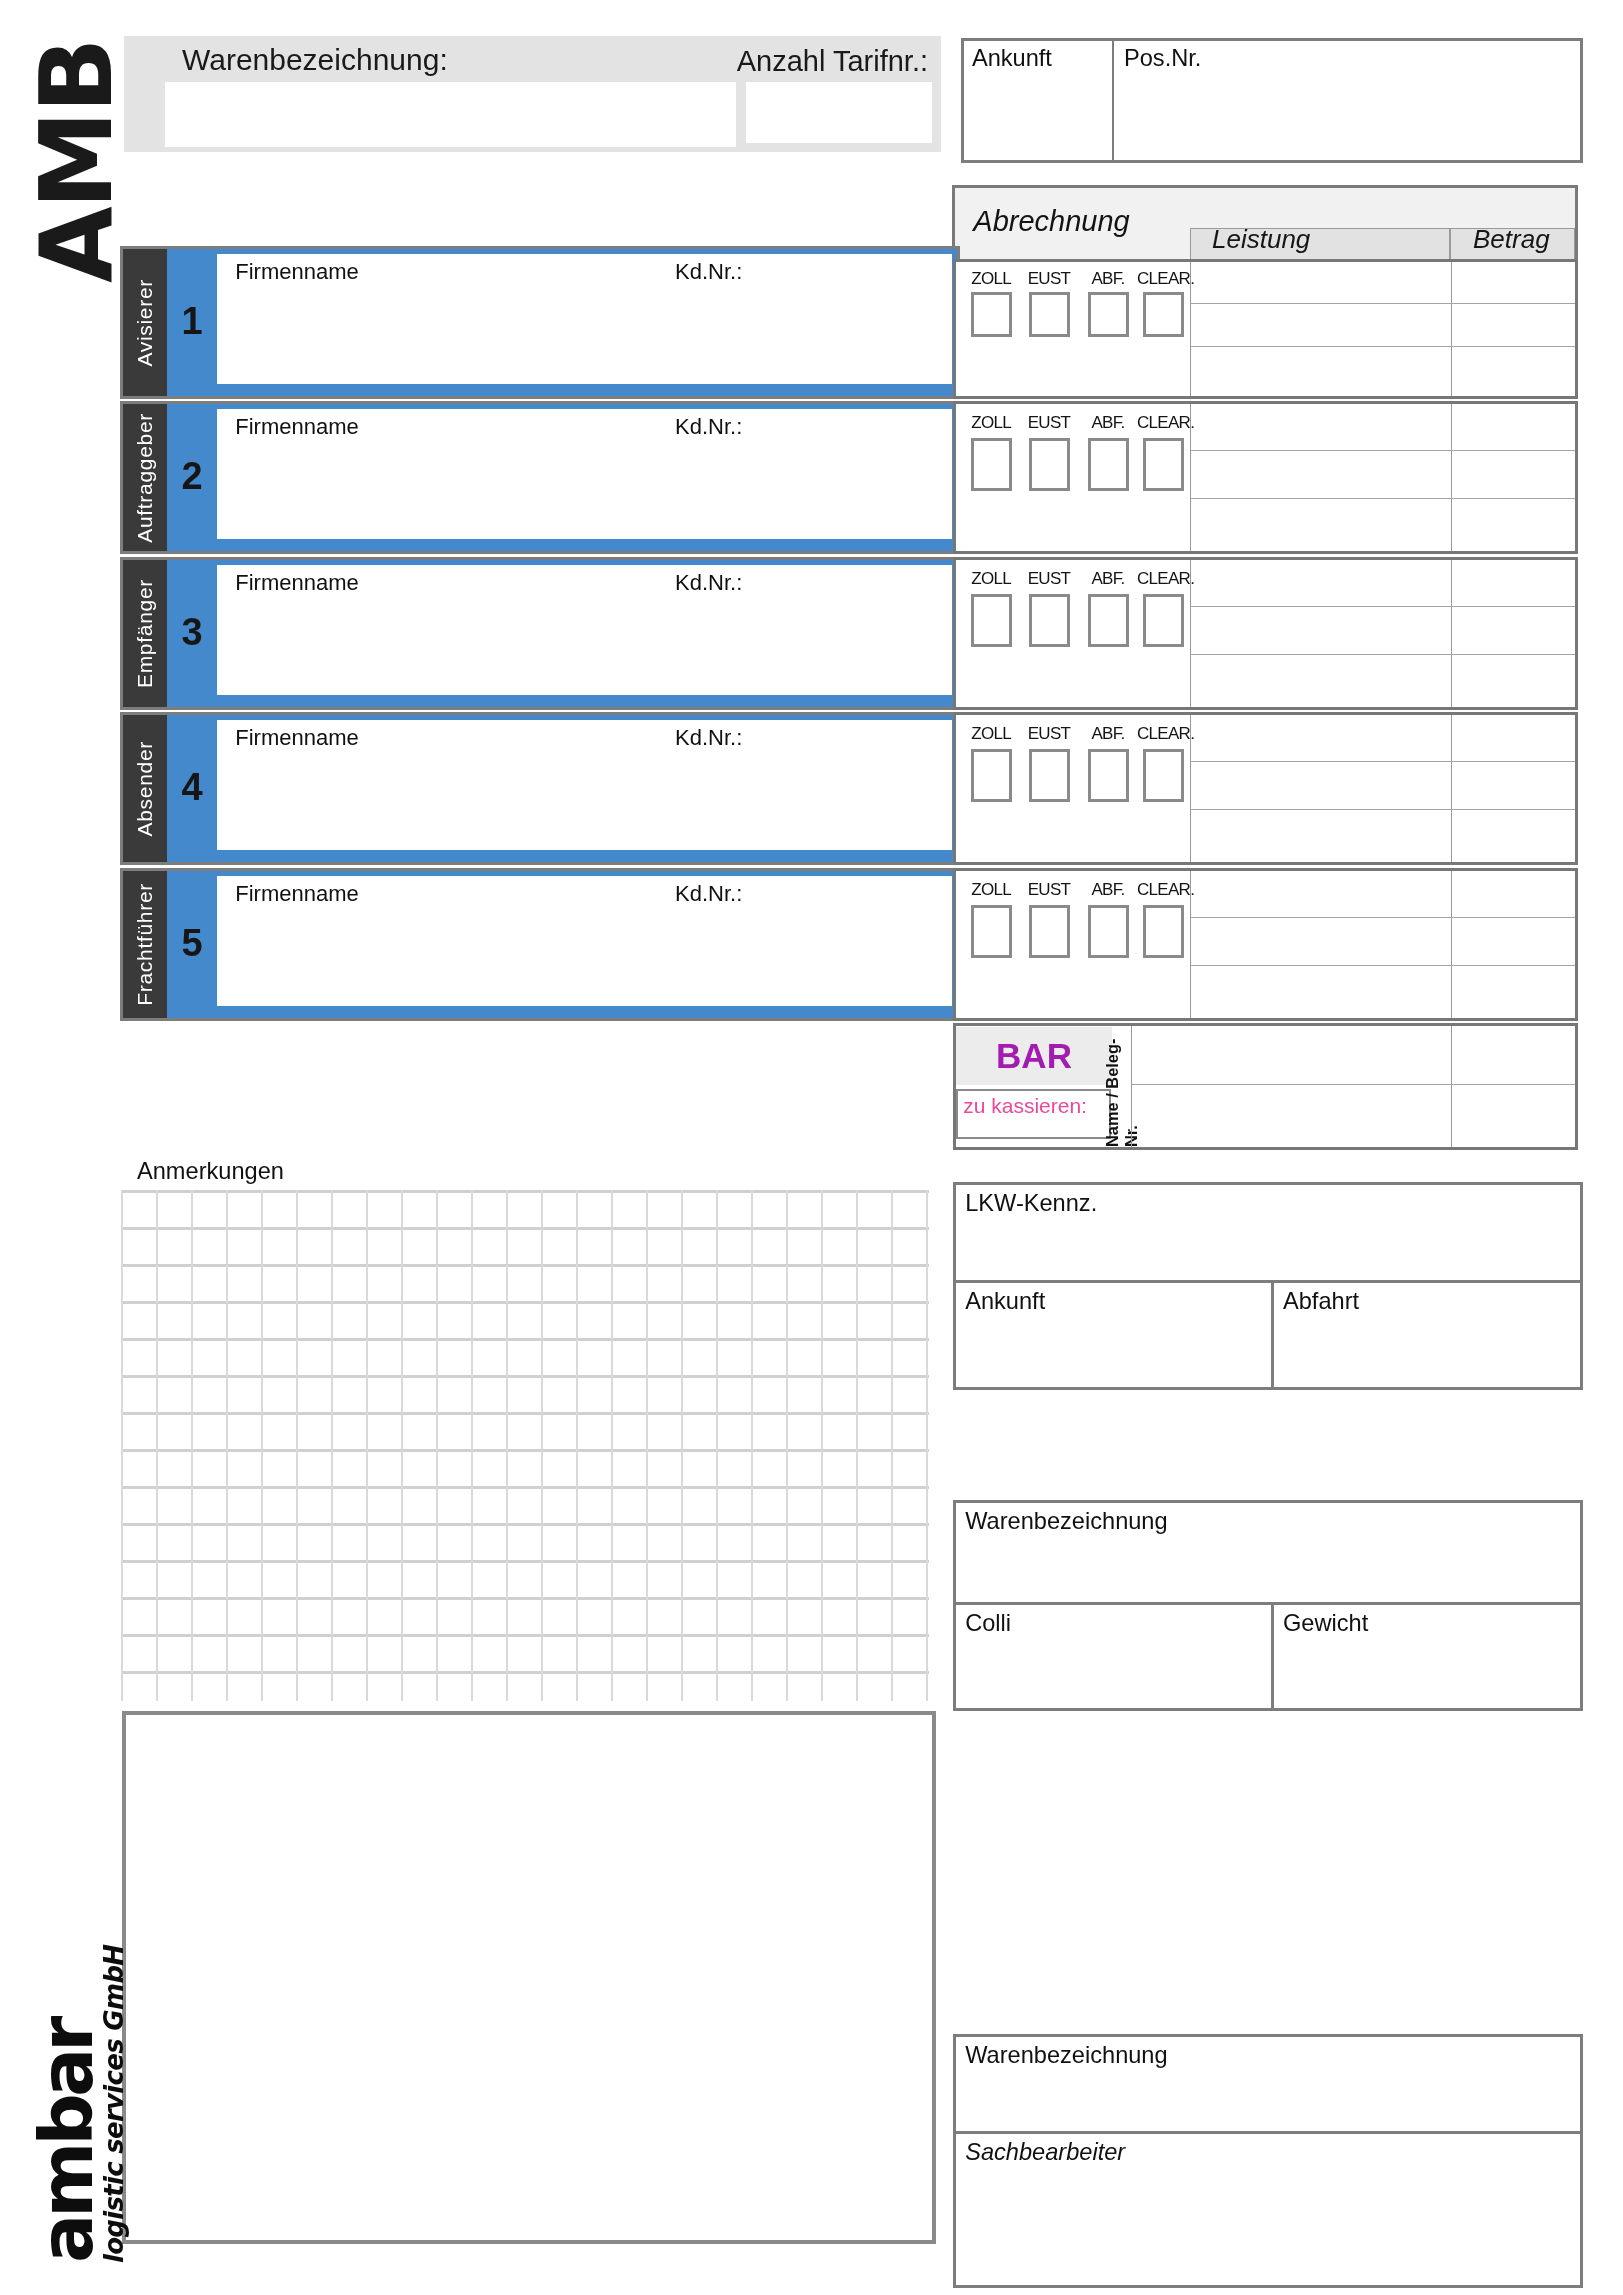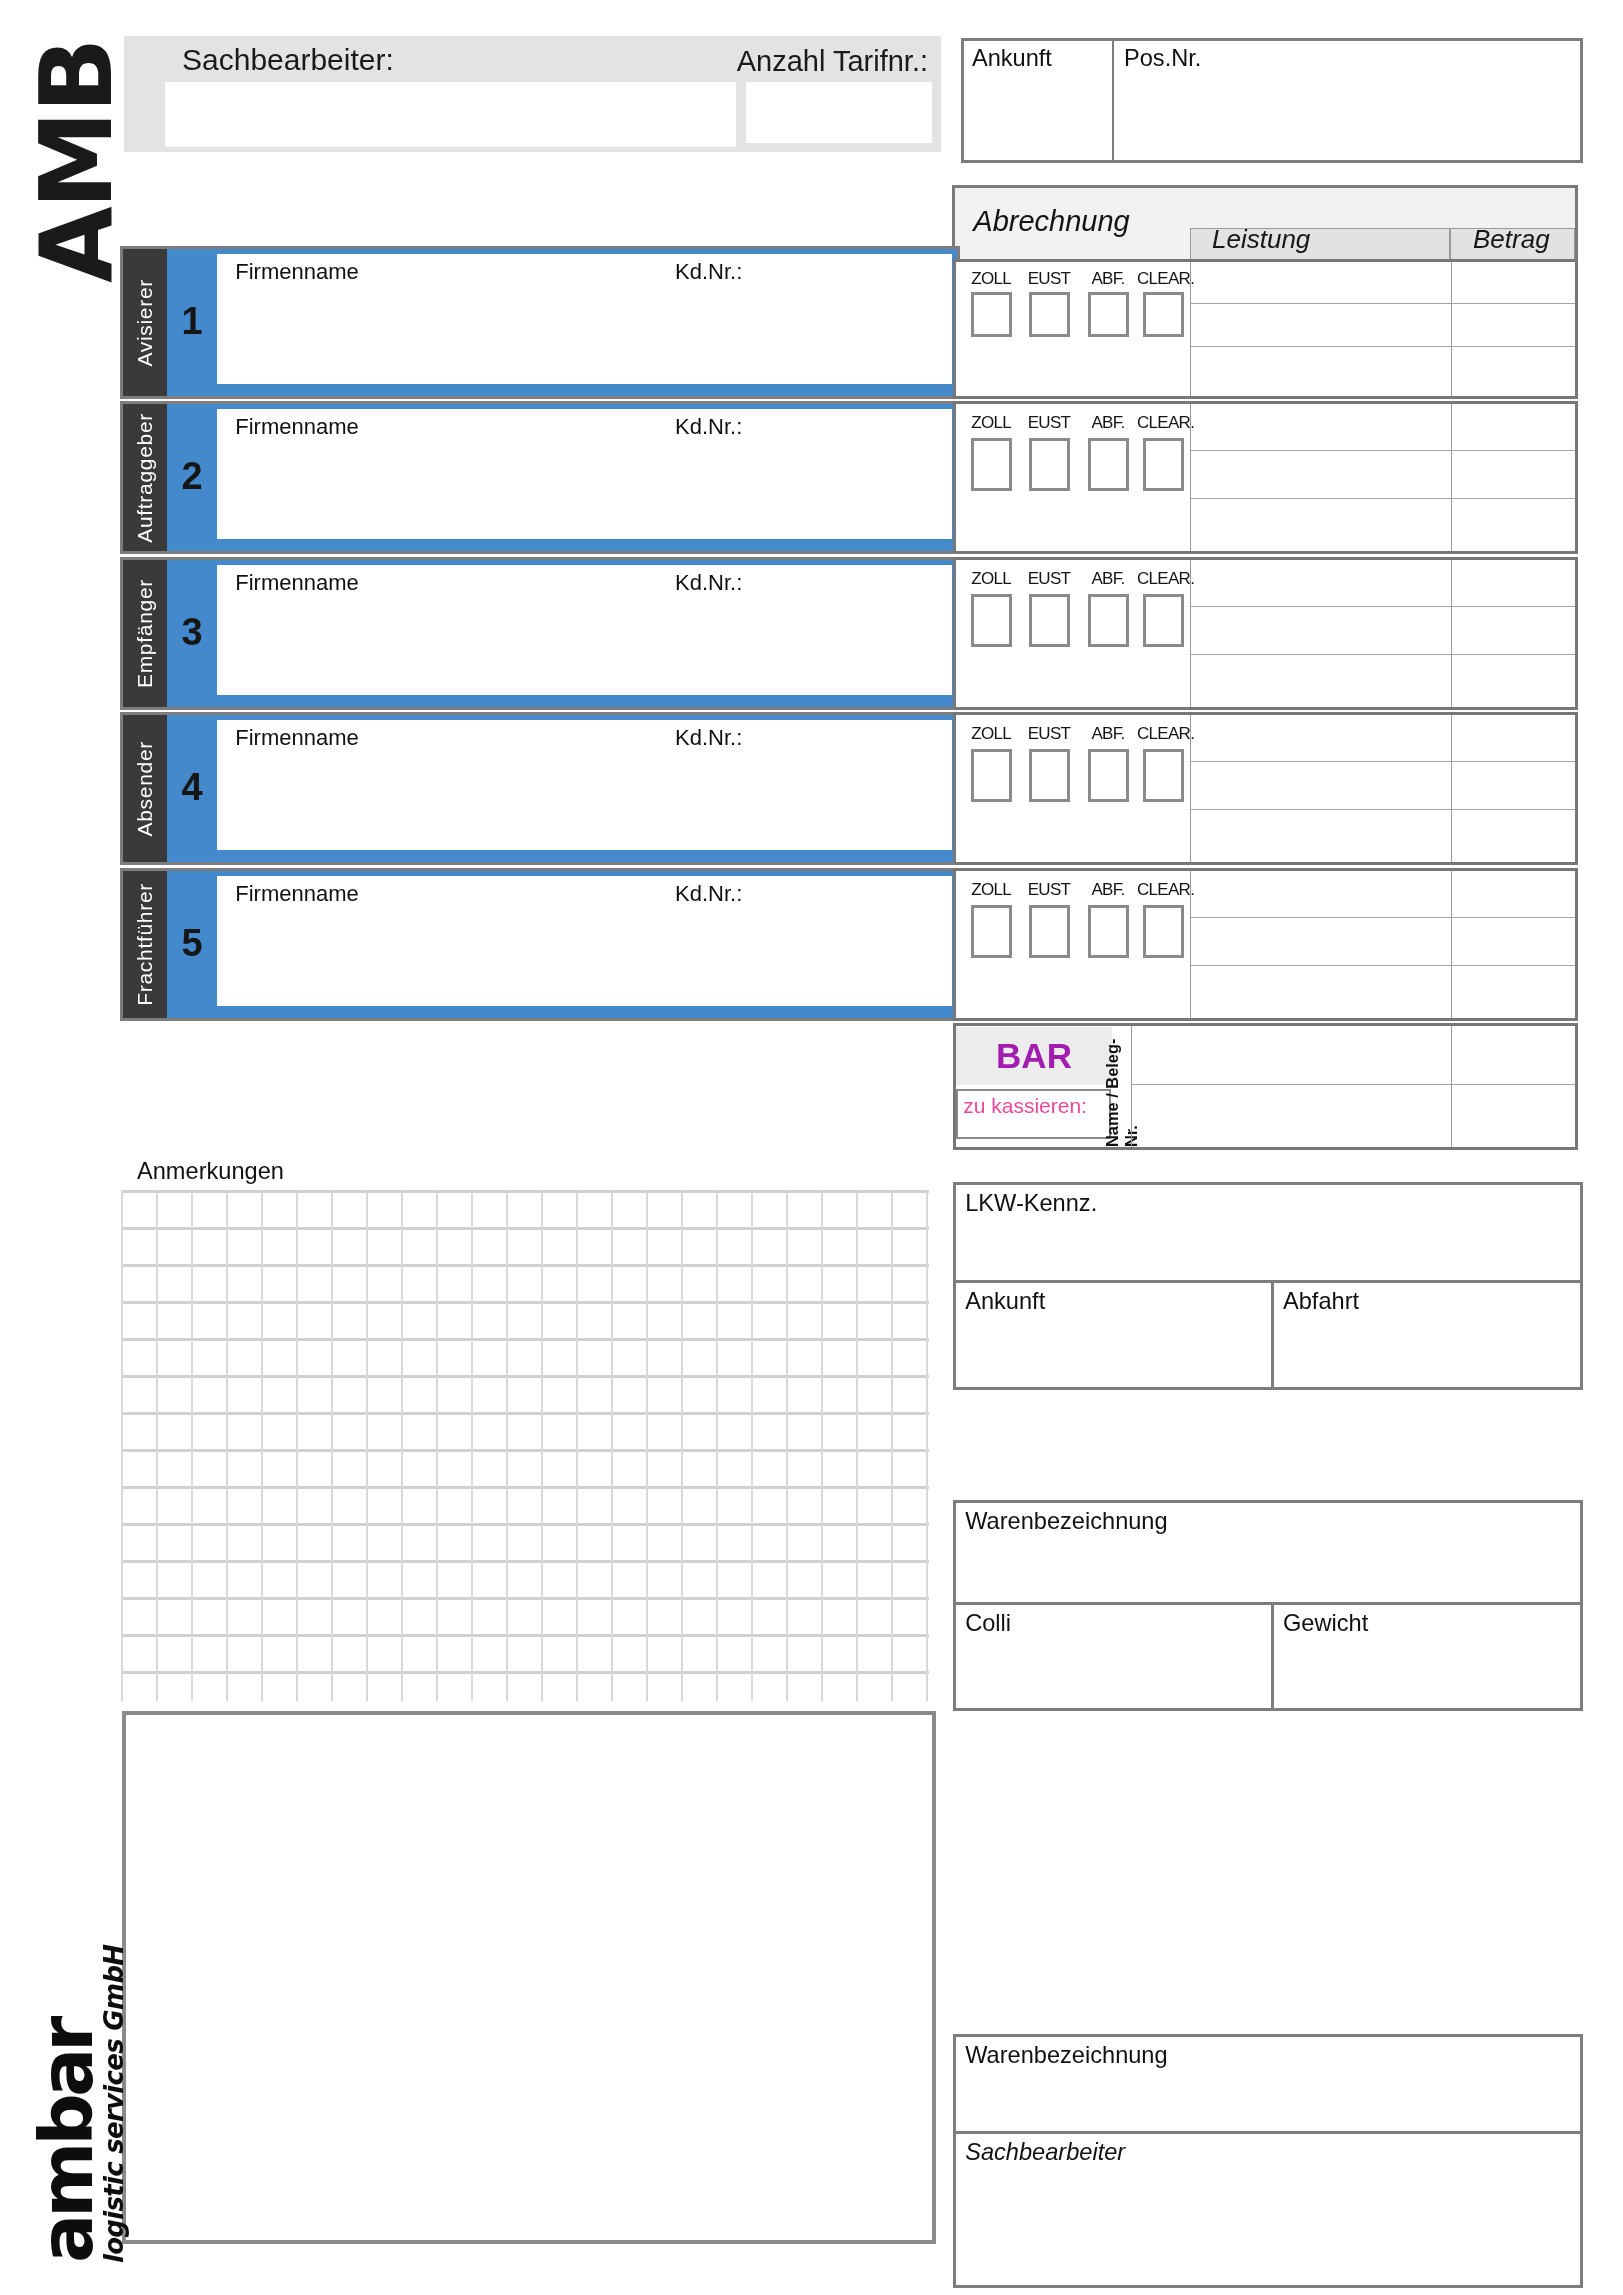--- a/index.html
+++ b/index.html
@@ -81,21 +81,21 @@
 </head>
 <body>
 
 <div id="page">
 
   <div class="amb-wrap">
     <div class="amb-inner">AMB</div>
   </div>
 
   <div class="abs top-panel">
-    <span class="top-title">Sachbearbeiter:</span>
+    <span class="top-title">Warenbezeichnung:</span>
     <span class="top-title2">Anzahl Tarifnr.:</span>
     <div class="inp" style="left:41px;top:46px;width:571px;height:65px;"></div>
     <div class="inp" style="left:622px;top:46px;width:186px;height:61px;"></div>
   </div>
 
   <div class="abs fil-box">
     <div class="fil-div"></div>
     <span class="boxlbl" style="left:7.9px;top:3.9px;">Ankunft</span>
     <span class="boxlbl" style="left:160px;top:3.9px;">Pos.Nr.</span>
     <div class="abs" style="left:0;top:33px;width:148px;bottom:0;"></div>

